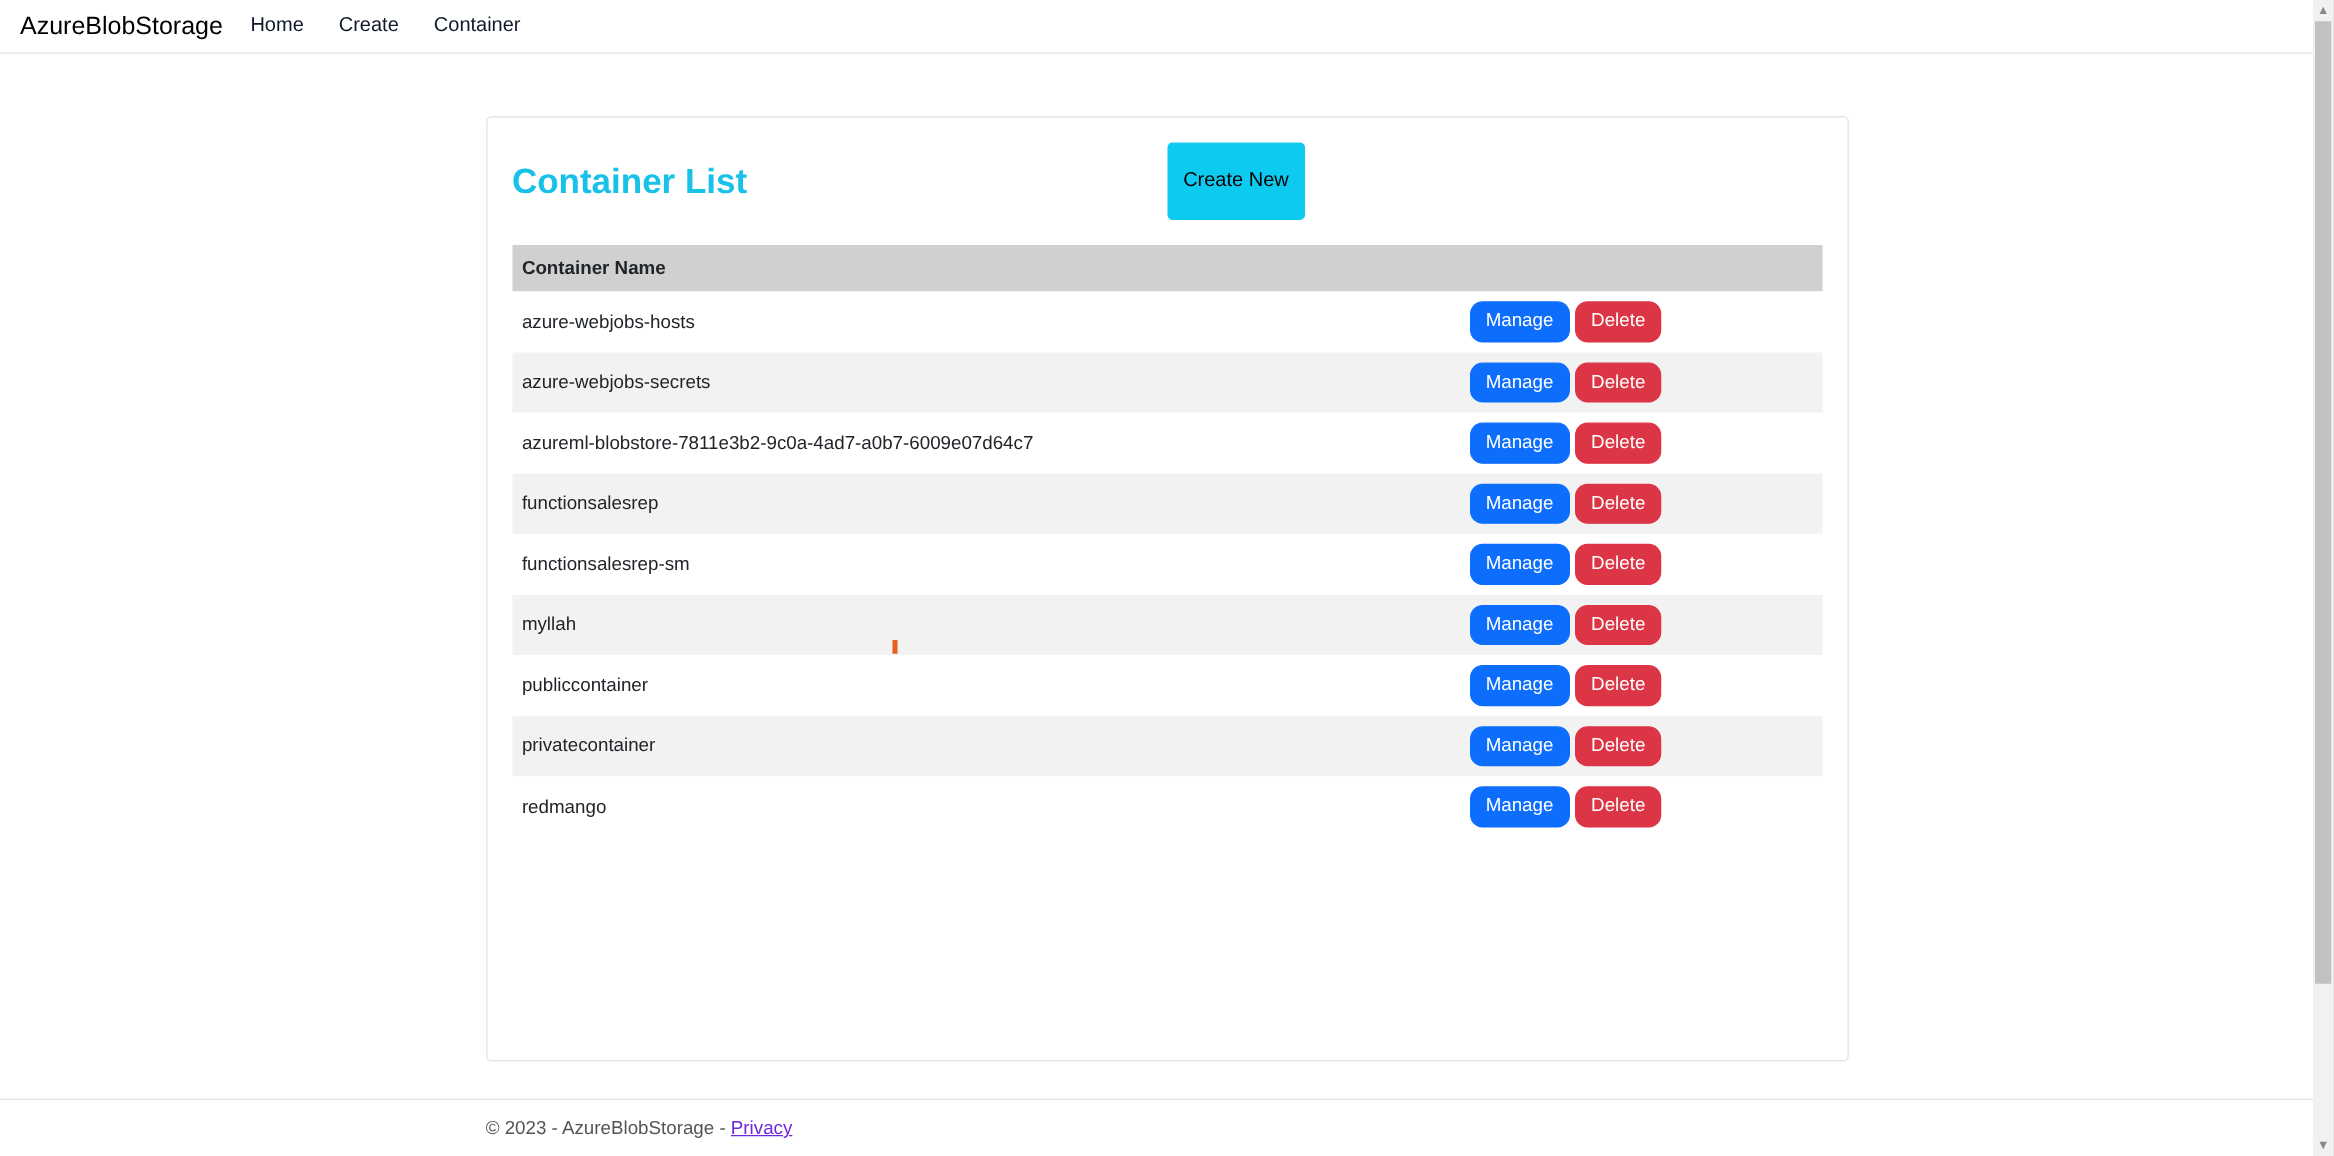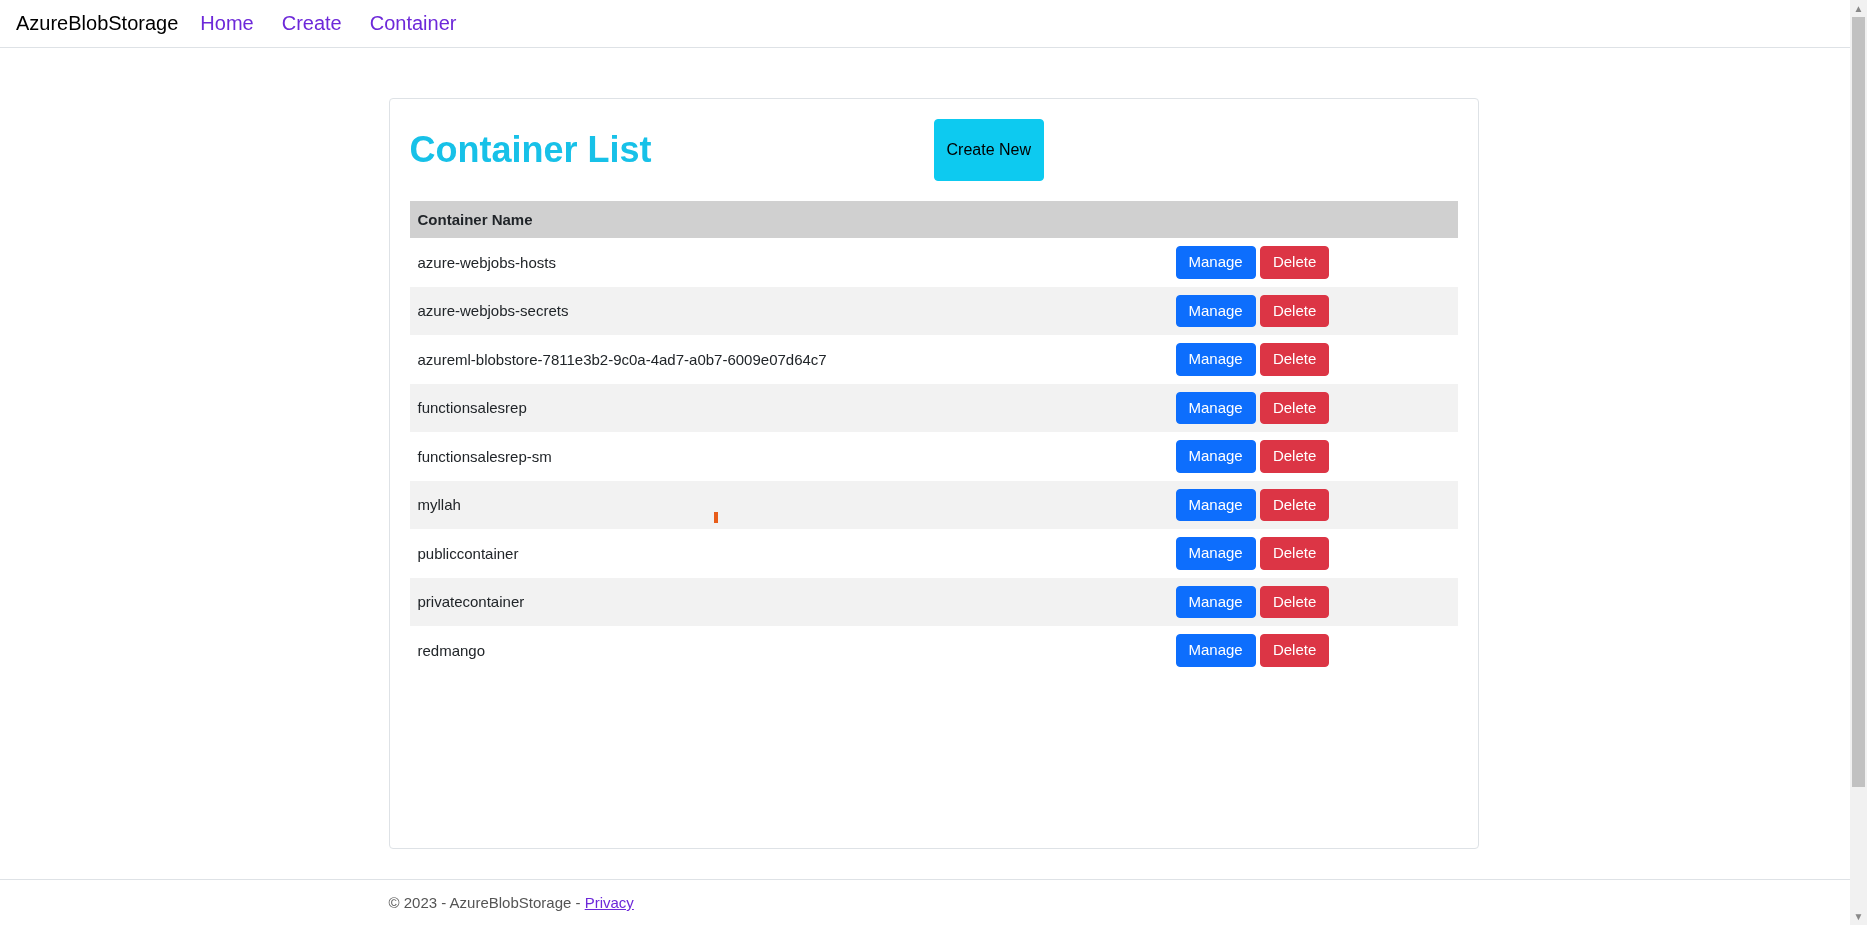--- a/index.html
+++ b/index.html
@@ -23,44 +23,44 @@
       align-items: center;
       gap: 16px;
     }
     .navbar-brand {
       font-size: 20px;
       color: #000;
       text-decoration: none;
       font-weight: 400;
     }
     .nav-link {
-      color: #6d28d9;
+      color: #0f172a;
       text-decoration: none;
-      font-size: 20px;
+      font-size: 16px;
       padding: 4px 6px;
     }
     .main-wrapper {
       flex: 1;
       padding: 50px 0 30px 0;
       display: flex;
       justify-content: center;
     }
     .container {
       width: 1090px;
       border: 1px solid #dee2e6;
       border-radius: 4px;
       padding: 20px;
     }
     .header-row {
       display: flex;
       align-items: center;
       margin-bottom: 20px;
     }
     .page-title {
-      font-size: 36px;
+      font-size: 28px;
       font-weight: 600;
       color: #17c1e8;
       flex: 0 0 50%;
     }
     .btn {
       display: inline-block;
       padding: 18px 12px;
       font-size: 16px;
       border-radius: 4px;
       border: 1px solid transparent;
@@ -80,20 +80,21 @@
       border-color: #0d6efd;
     }
     .btn-danger {
       background: #dc3545;
       color: #fff;
       border-color: #dc3545;
     }
     .btn-sm {
       padding: 4px 12px;
       font-size: 15px;
+      border-radius: 10px;
     }
     table.table {
       width: 100%;
       border-collapse: collapse;
     }
     table.table thead th {
       background: #d0d0d0;
       text-align: left;
       padding: 10px 8px;
       font-weight: 700;

